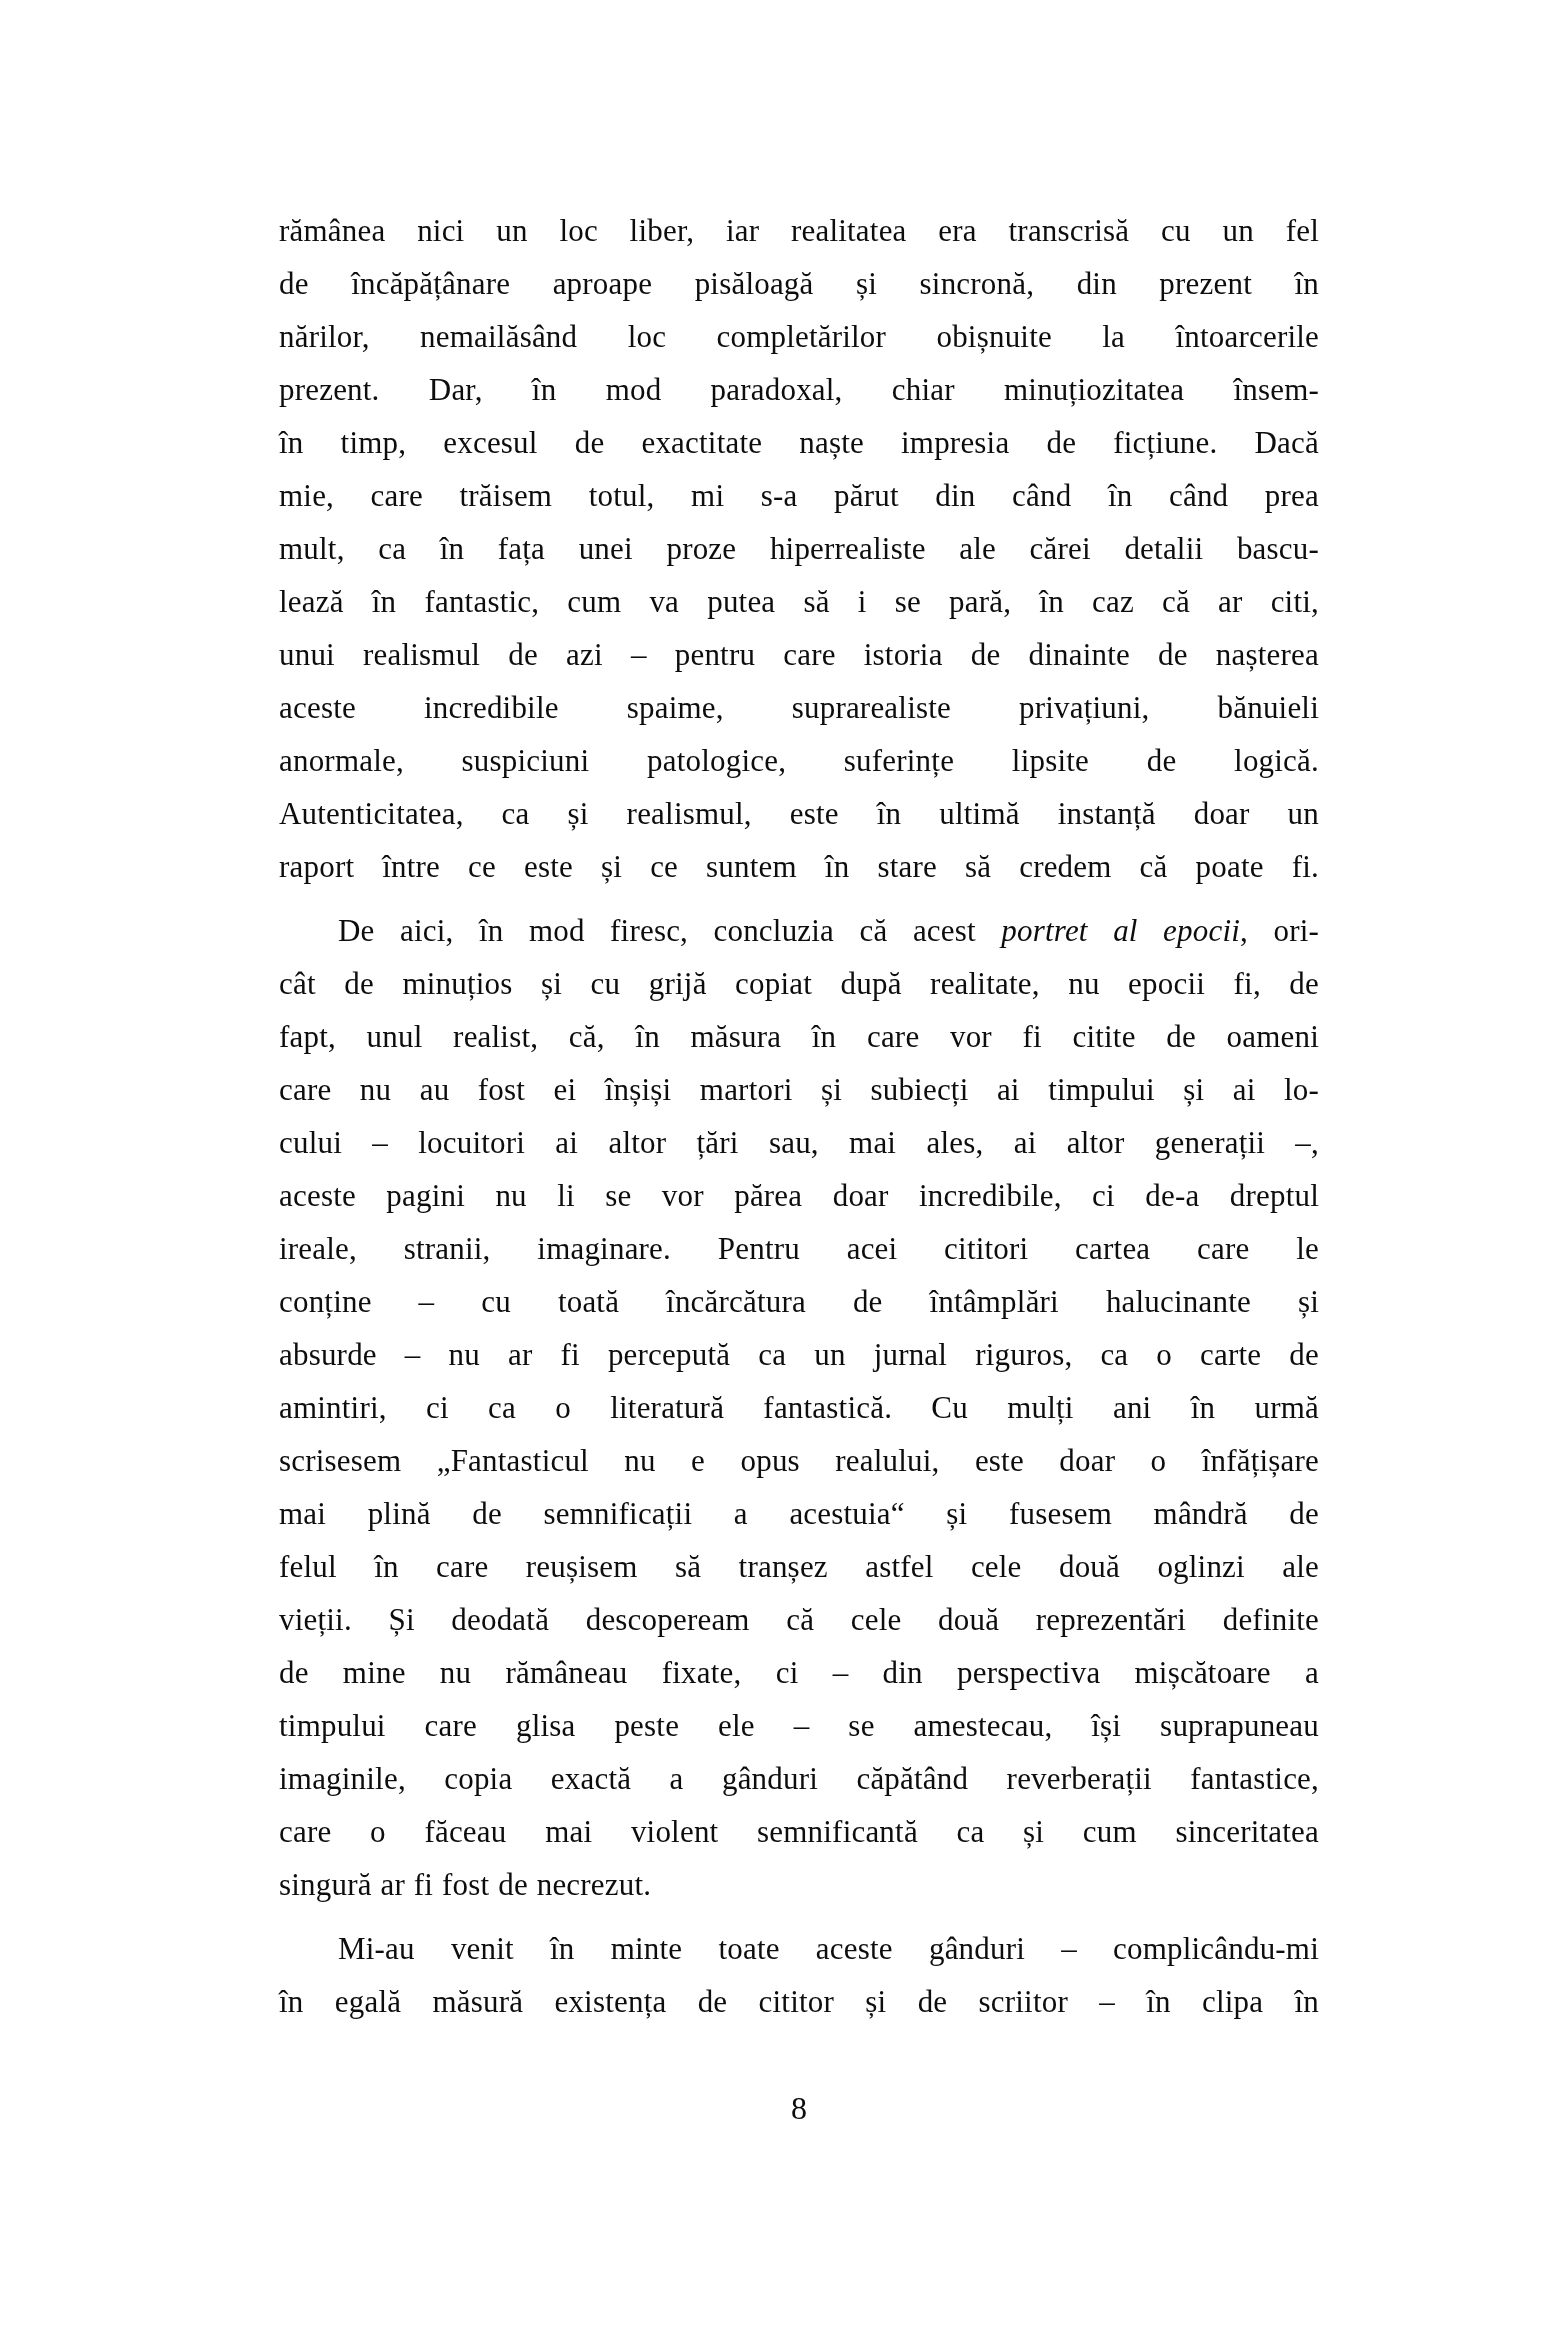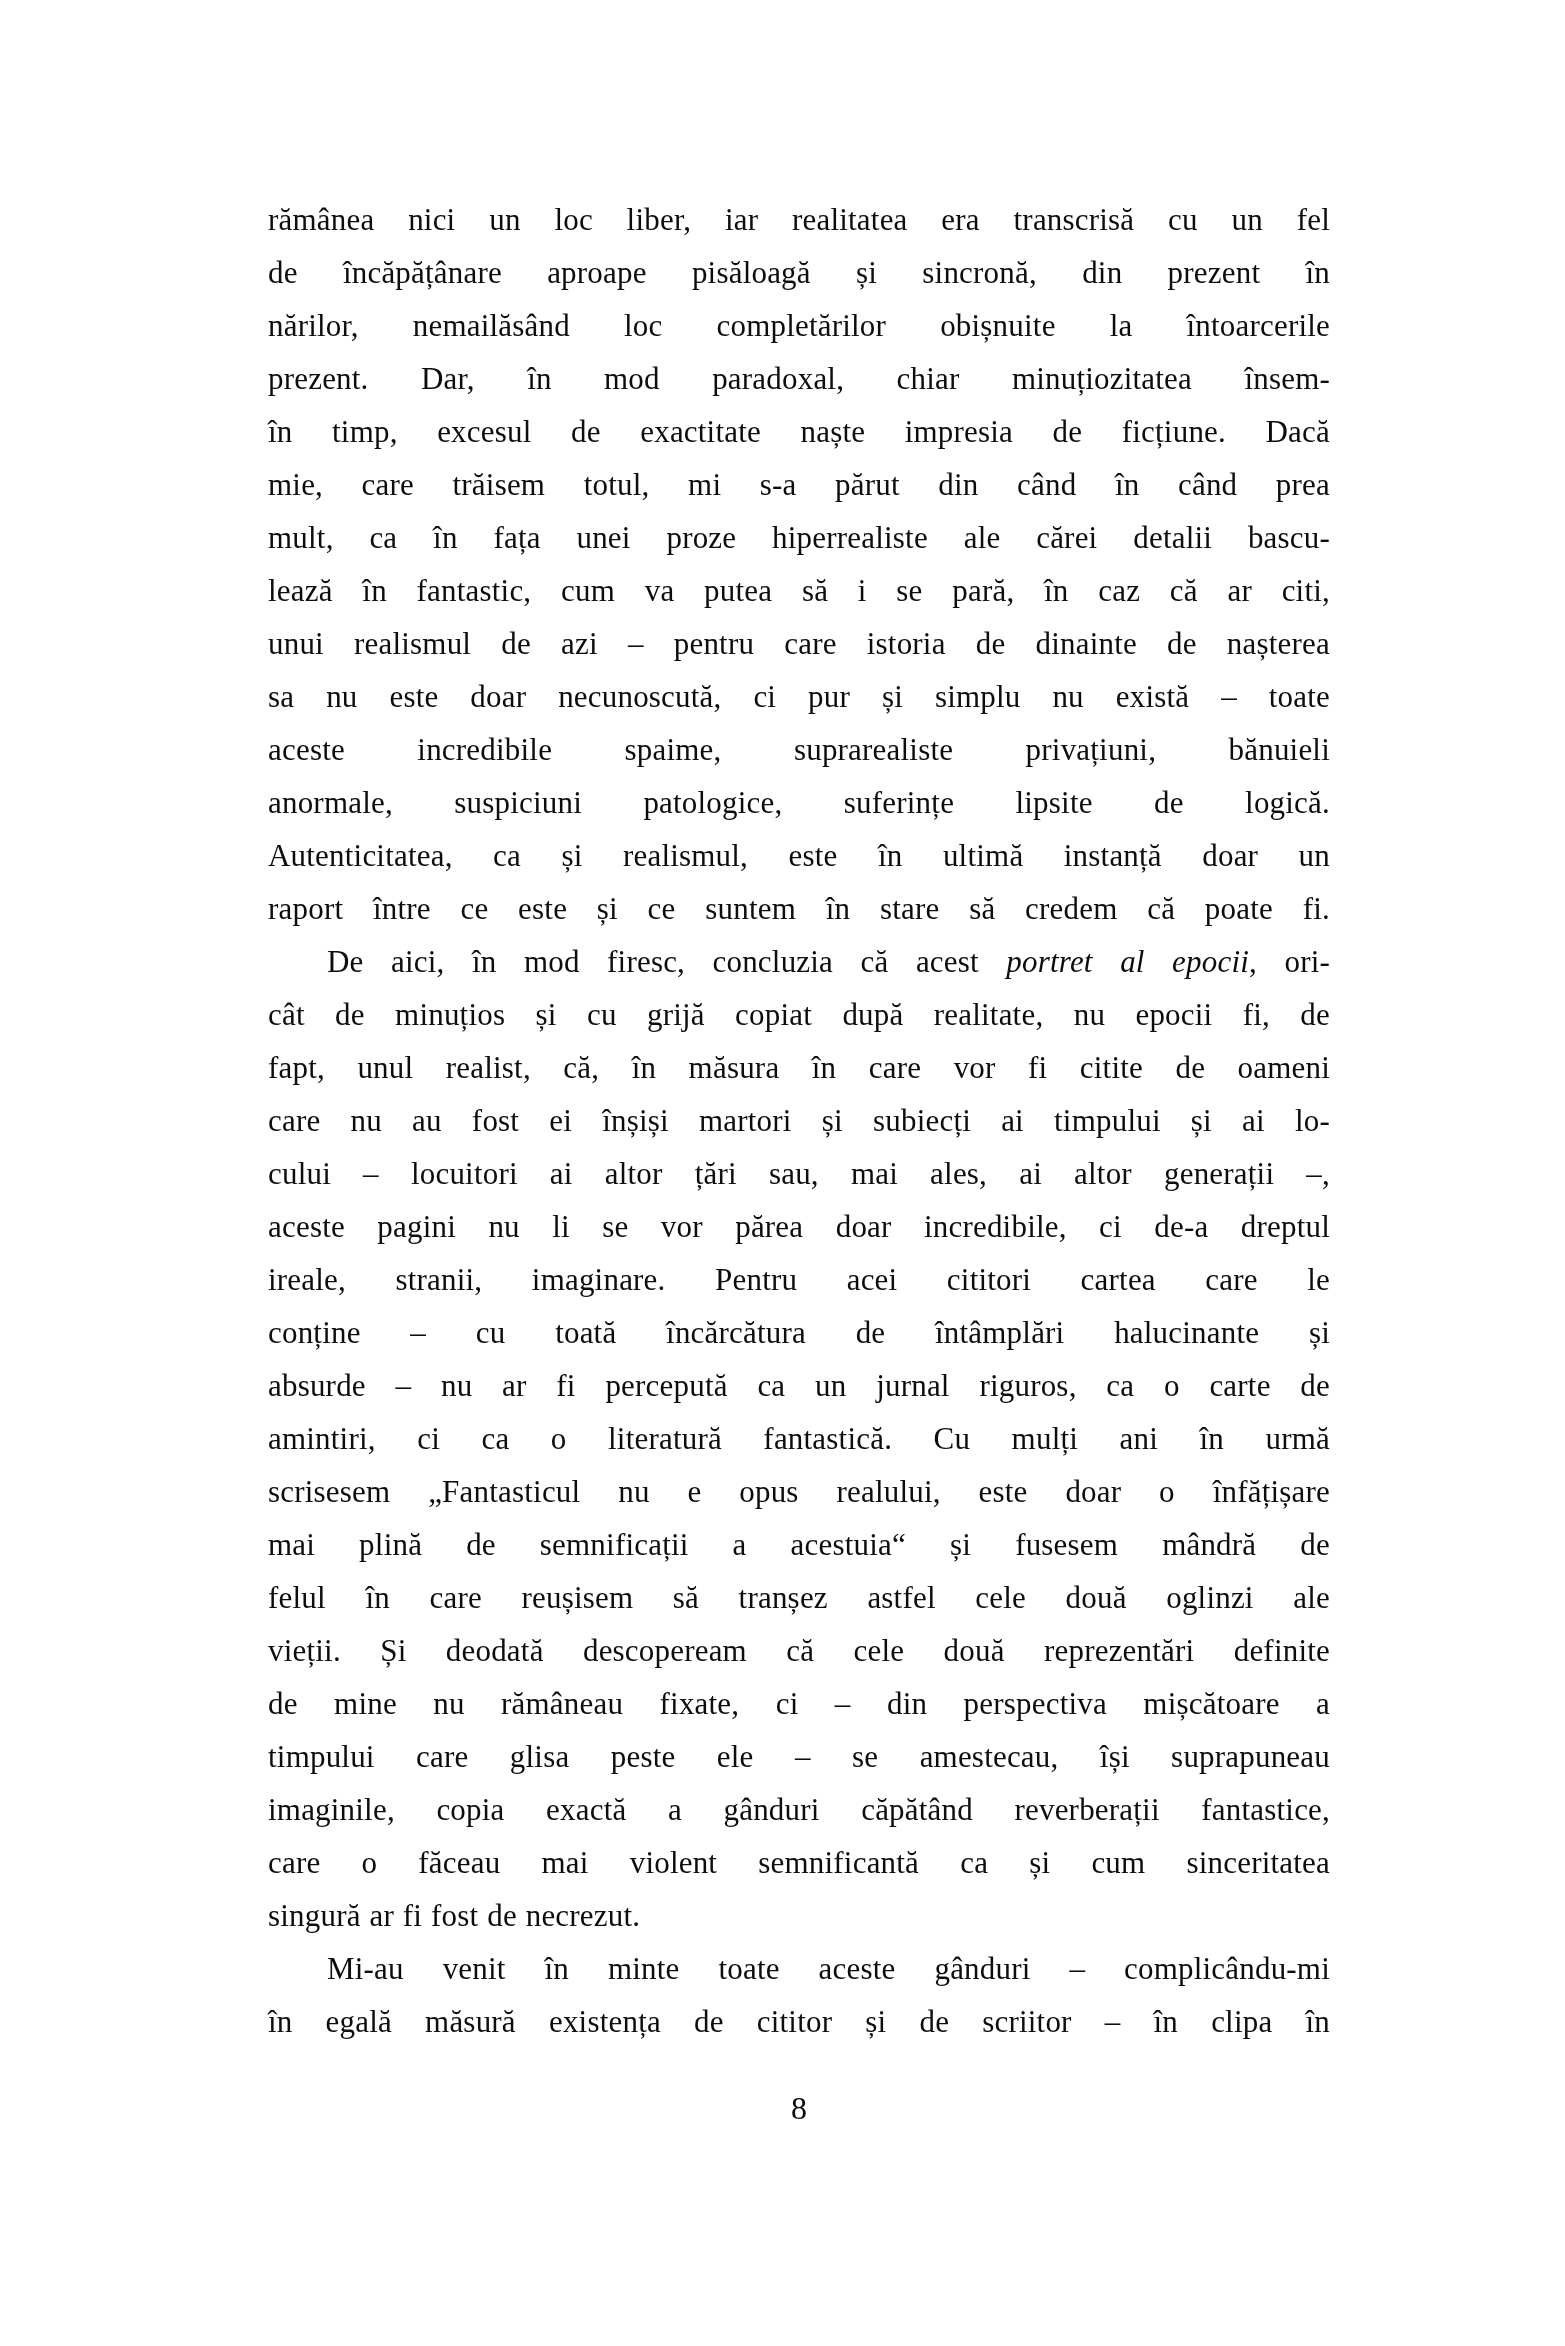--- a/index.html
+++ b/index.html
@@ -16,21 +16,21 @@
     color: #0d0d0d;
     overflow: hidden;
   }
   .text-block {
     position: absolute;
     left: 268px;
     top: 193px;
     width: 1062px;
   }
   .paragraph {
-    margin: 0;
+    margin: 11px;
     padding: 0;
   }
   .line {
     font-size: 31px;
     line-height: 53px;
     text-align: justify;
     text-align-last: justify;
     letter-spacing: 0.2px;
     word-spacing: 0.9px;
   }
@@ -61,21 +61,20 @@
       <div class="paragraph">
         <div class="line">rămânea nici un loc liber, iar realitatea era transcrisă cu un fel</div>
         <div class="line">de încăpățânare aproape pisăloagă și sincronă, din prezent în</div>
         <div class="line">nărilor, nemailăsând loc completărilor obișnuite la întoarcerile</div>
         <div class="line">prezent. Dar, în mod paradoxal, chiar minuțiozitatea însem-</div>
         <div class="line">în timp, excesul de exactitate naște impresia de ficțiune. Dacă</div>
         <div class="line">mie, care trăisem totul, mi s-a părut din când în când prea</div>
         <div class="line">mult, ca în fața unei proze hiperrealiste ale cărei detalii bascu-</div>
         <div class="line">lează în fantastic, cum va putea să i se pară, în caz că ar citi,</div>
         <div class="line">unui realismul de azi – pentru care istoria de dinainte de nașterea</div>
-        <div class="line">sa nu este doar necunoscută, ci pur și simplu nu există – toate</div>
         <div class="line">aceste incredibile spaime, suprarealiste privațiuni, bănuieli</div>
         <div class="line">anormale, suspiciuni patologice, suferințe lipsite de logică.</div>
         <div class="line">Autenticitatea, ca și realismul, este în ultimă instanță doar un</div>
         <div class="line">raport între ce este și ce suntem în stare să credem că poate fi.</div>
       </div>
       <div class="paragraph">
         <div class="line indent"><span>De aici, în mod firesc, concluzia că acest </span><span class="italic">portret al epocii</span><span>, ori-</span></div>
         <div class="line">cât de minuțios și cu grijă copiat după realitate, nu epocii fi, de</div>
         <div class="line">fapt, unul realist, că, în măsura în care vor fi citite de oameni</div>
         <div class="line">care nu au fost ei înșiși martori și subiecți ai timpului și ai lo-</div>

